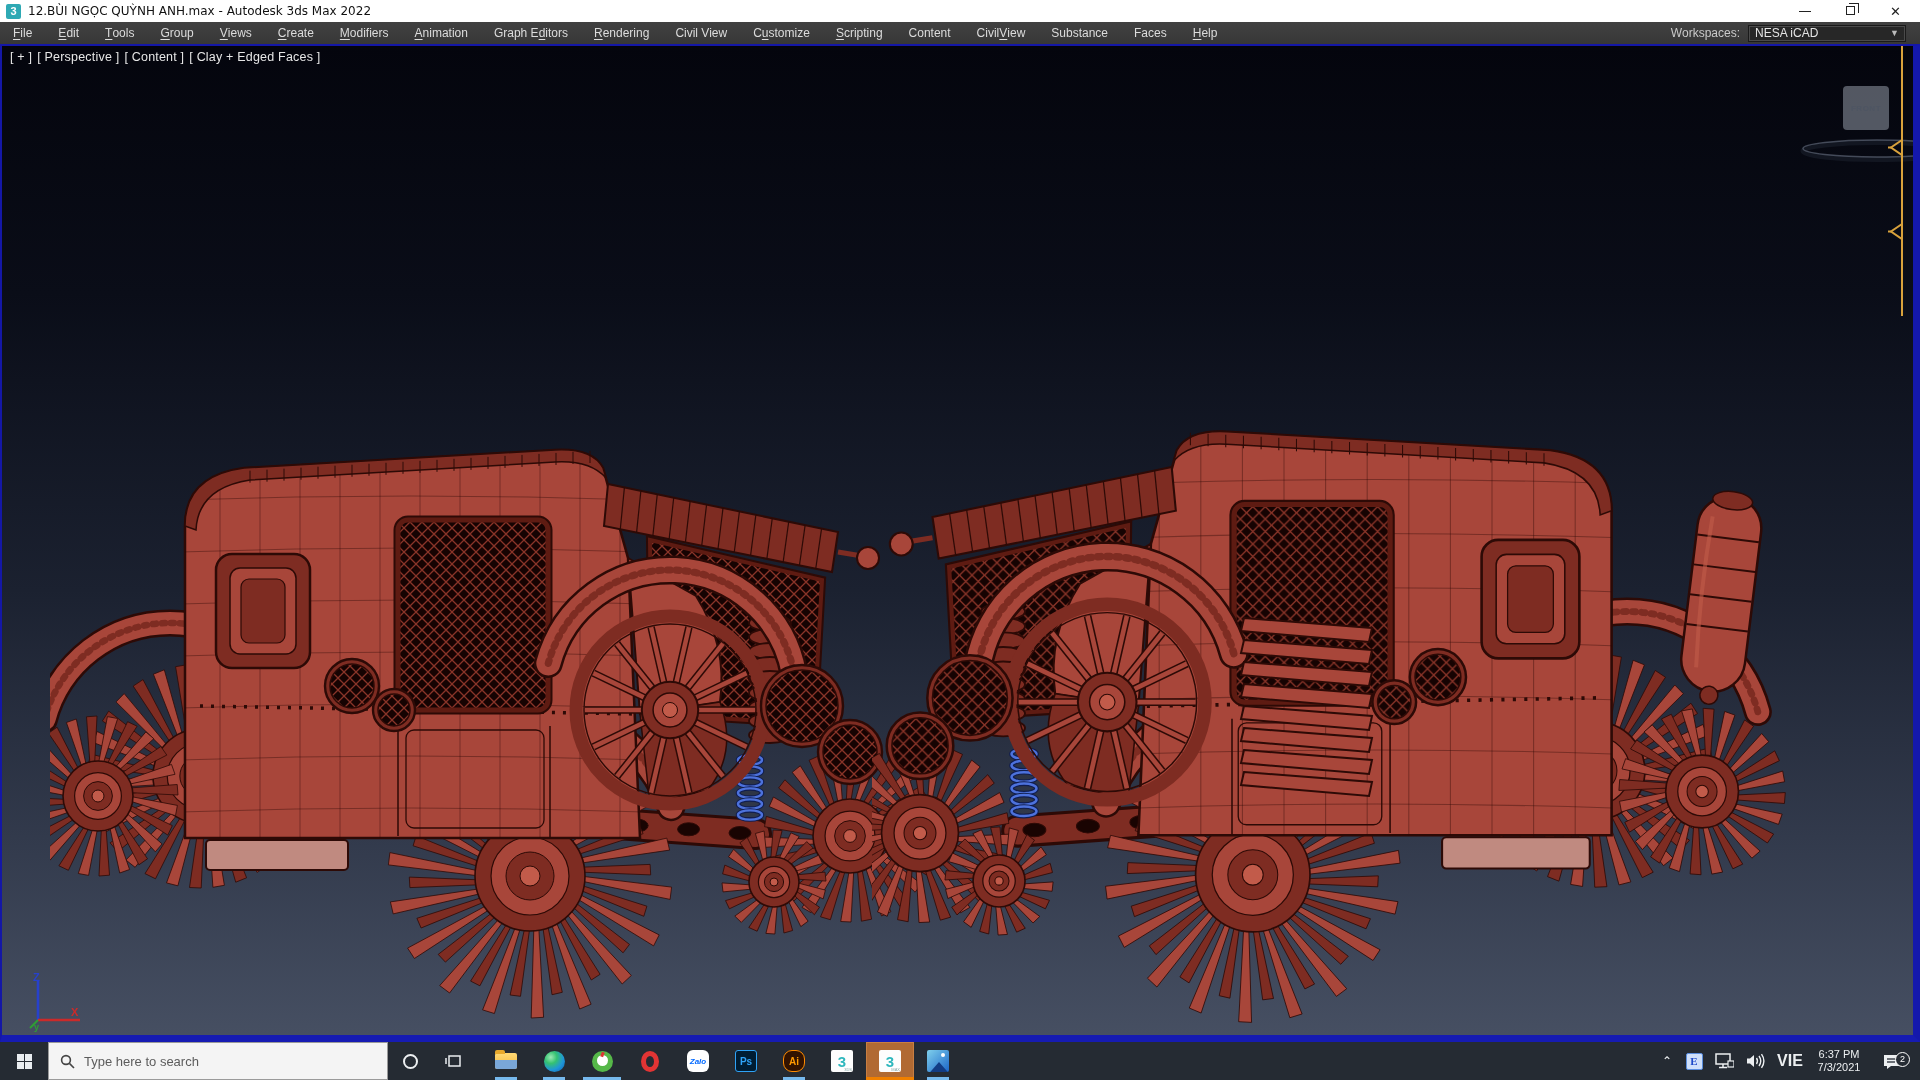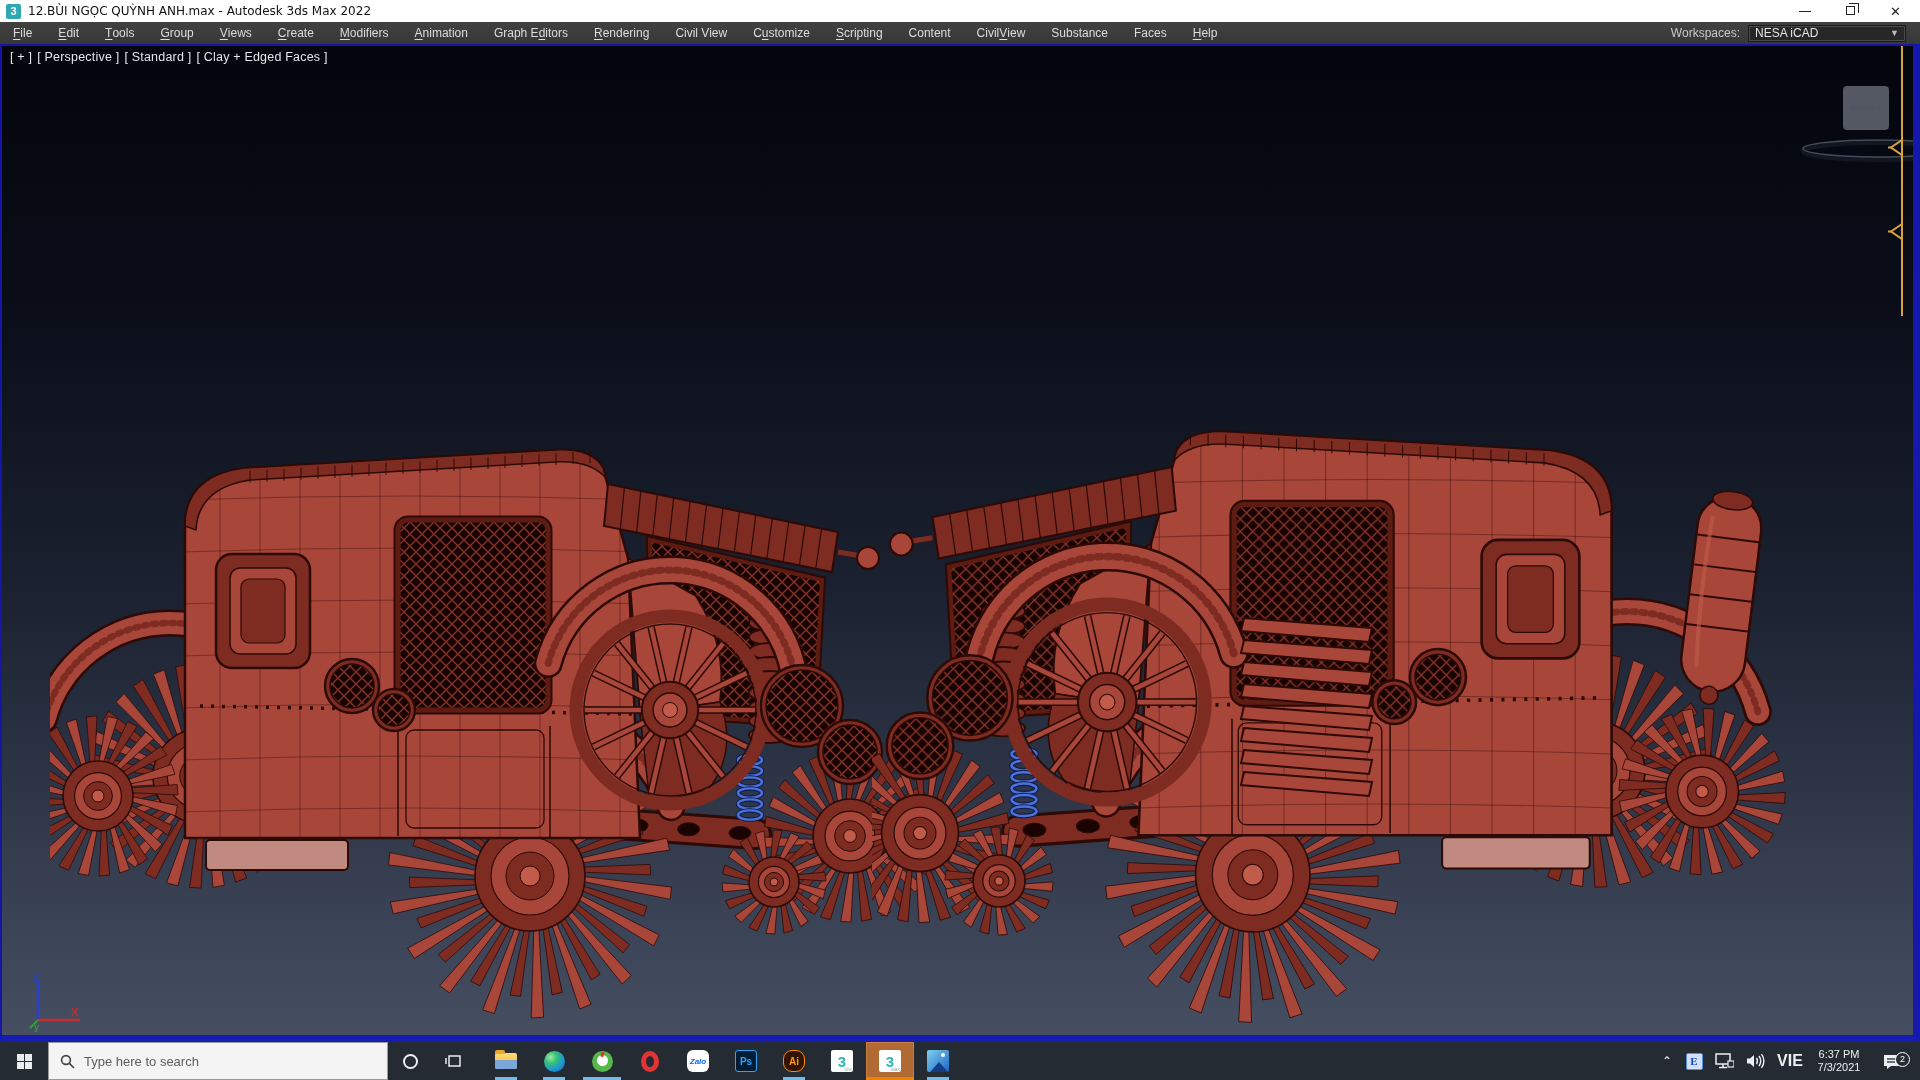--- a/index.html
+++ b/index.html
@@ -152,21 +152,21 @@
     <div class="workspaces">
       <span class="ws-label">Workspaces:</span>
       <div class="ws-select">
         <span class="val">NESA iCAD</span>
         <span class="caret">▼</span>
       </div>
     </div>
   </nav>
 
   <main class="viewport">
-    <div class="vp-label" id="vp-label"><span>[ + ]</span><span>[ Perspective ]</span><span>[ Standard ]</span><span>[ Clay + Edged Faces ]</span></div>
+    <div class="vp-label" id="vp-label"><span>[ + ]</span><span>[ Perspective ]</span><span>[ Content ]</span><span>[ Clay + Edged Faces ]</span></div>
 
     <div class="viewcube">
       <span>FRONT</span>
     </div>
     <svg class="vc-ring" width="150" height="26">
       <ellipse cx="80" cy="13" rx="74" ry="8.5" fill="none" stroke="rgba(20,24,36,0.9)" stroke-width="5"></ellipse>
       <ellipse cx="80" cy="10.5" rx="74" ry="8.5" fill="none" stroke="rgba(115,124,142,0.55)" stroke-width="1.5"></ellipse>
     </svg>
 
     <div class="edge-line"></div>

